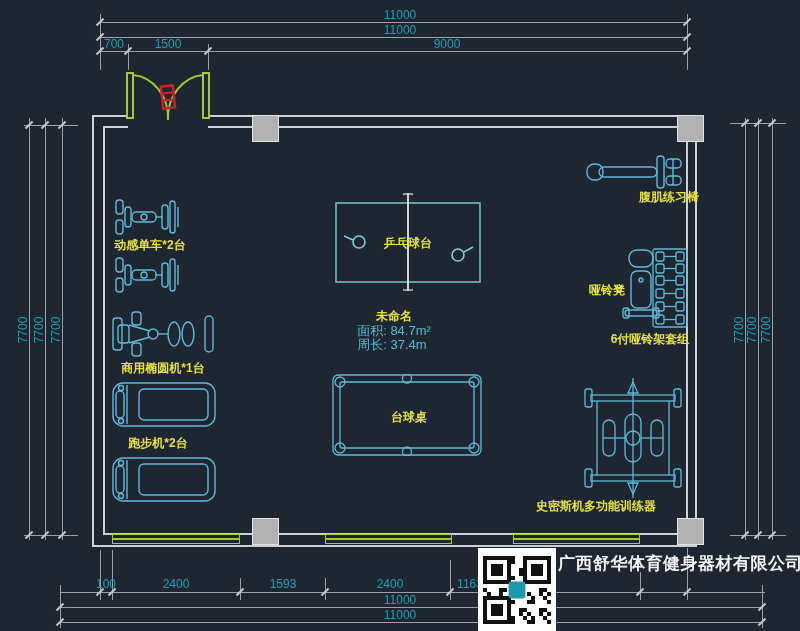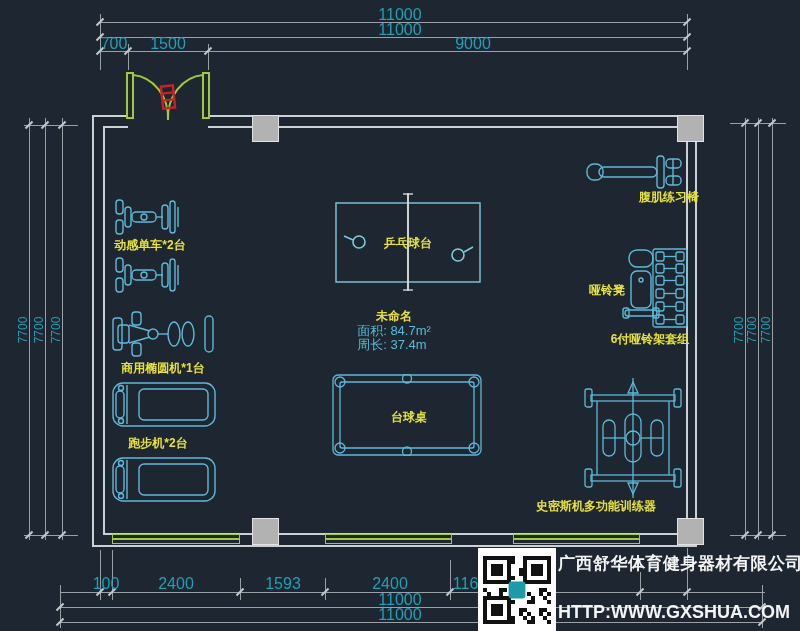--- a/index.html
+++ b/index.html
@@ -5,21 +5,21 @@
   html,body{margin:0;padding:0;background:#11161d;}
   #canvas{position:relative;width:800px;height:631px;background:#1d2631;overflow:hidden;
           font-family:"Liberation Sans","DejaVu Sans",sans-serif;}
   
   .hl{position:absolute;height:1px;background:#9aa0a6;}
   .vl{position:absolute;width:1px;background:#9aa0a6;}
   .wall-h{position:absolute;height:2px;background:#ccd0d4;}
   .wall-v{position:absolute;width:2px;background:#ccd0d4;}
   .dtick{position:absolute;width:10px;height:2px;background:#c3c8cc;transform:rotate(-45deg);}
   
-  .dimtext{position:absolute;color:#21a0b5;font-size:16px;line-height:12px;white-space:nowrap;
+  .dimtext{position:absolute;color:#21a0b5;font-size:12px;line-height:12px;white-space:nowrap;
            transform:translateX(-50%);}
   .vdimtext{position:absolute;width:44px;text-align:center;color:#21a0b5;font-size:12px;line-height:12px;
            white-space:nowrap;transform:rotate(-90deg);}
   .ylabel{position:absolute;color:#e8e33c;font-size:12px;line-height:13px;font-weight:bold;
           white-space:nowrap;transform:translateX(-50%);}
   .cyantext{position:absolute;color:#56bcd6;font-size:13px;line-height:13px;white-space:nowrap;
           transform:translateX(-50%);}
   .column{position:absolute;width:27px;height:27px;background:#b2b2b2;border:1px solid #e3e3e3;box-sizing:border-box;}
   .window{position:absolute;height:10px;border:1.5px solid #9fcb3b;box-sizing:border-box;}
   .window::after{content:"";position:absolute;left:0;right:0;top:3px;height:1.5px;background:#9fcb3b;}
@@ -48,21 +48,21 @@
     <div class="dtick" style="left:95px;top:36px;"></div>
       <div class="dtick" style="left:682px;top:36px;"></div>
     <div class="dtick" style="left:95px;top:50px;"></div>
       <div class="dtick" style="left:123px;top:50px;"></div>
     <div class="dtick" style="left:203px;top:50px;"></div>
       <div class="dtick" style="left:682px;top:50px;"></div>
     <div class="dimtext" style="left:400px;top:9px;">11000</div>
     <div class="dimtext" style="left:400px;top:24px;">11000</div>
     <div class="dimtext" style="left:114px;top:38px;">700</div>
     <div class="dimtext" style="left:168px;top:38px;">1500</div>
-    <div class="dimtext" style="left:473px;top:38px;">9000</div>
+    <div class="dimtext" style="left:447px;top:38px;">9000</div>
   </div>
 
   <div>
     <div class="vl" style="left:29px;top:118px;height:422px;"></div>
     <div class="vl" style="left:45px;top:118px;height:422px;"></div>
     <div class="vl" style="left:62px;top:118px;height:422px;"></div>
     <div class="hl" style="left:24px;top:125px;width:54px;"></div>
     <div class="hl" style="left:24px;top:535px;width:54px;"></div>
     <div class="dtick" style="left:24px;top:124px;"></div>
       <div class="dtick" style="left:40px;top:124px;"></div>
@@ -391,15 +391,14 @@
         <rect x="10" y="0" width="7" height="7" fill="#111"></rect>
         <rect x="11" y="1" width="5" height="5" fill="#fff"></rect>
         <rect x="12" y="2" width="3" height="3" fill="#111"></rect>
         <rect x="0" y="10" width="7" height="7" fill="#111"></rect>
         <rect x="1" y="11" width="5" height="5" fill="#fff"></rect>
         <rect x="2" y="12" width="3" height="3" fill="#111"></rect>
         <rect x="6.4" y="6.4" width="4.2" height="4.2" rx="0.6" fill="#1d9aa8"></rect>
       </svg>
   </div>
   <div class="co-text" style="left:558px;top:552px;font-size:17px;letter-spacing:0.5px;">广西舒华体育健身器材有限公司</div>
-  <div class="co-text" style="left:558px;top:602px;font-size:18px;">HTTP:WWW.GXSHUA.COM</div>
 
 </div>
 
 </body></html>

